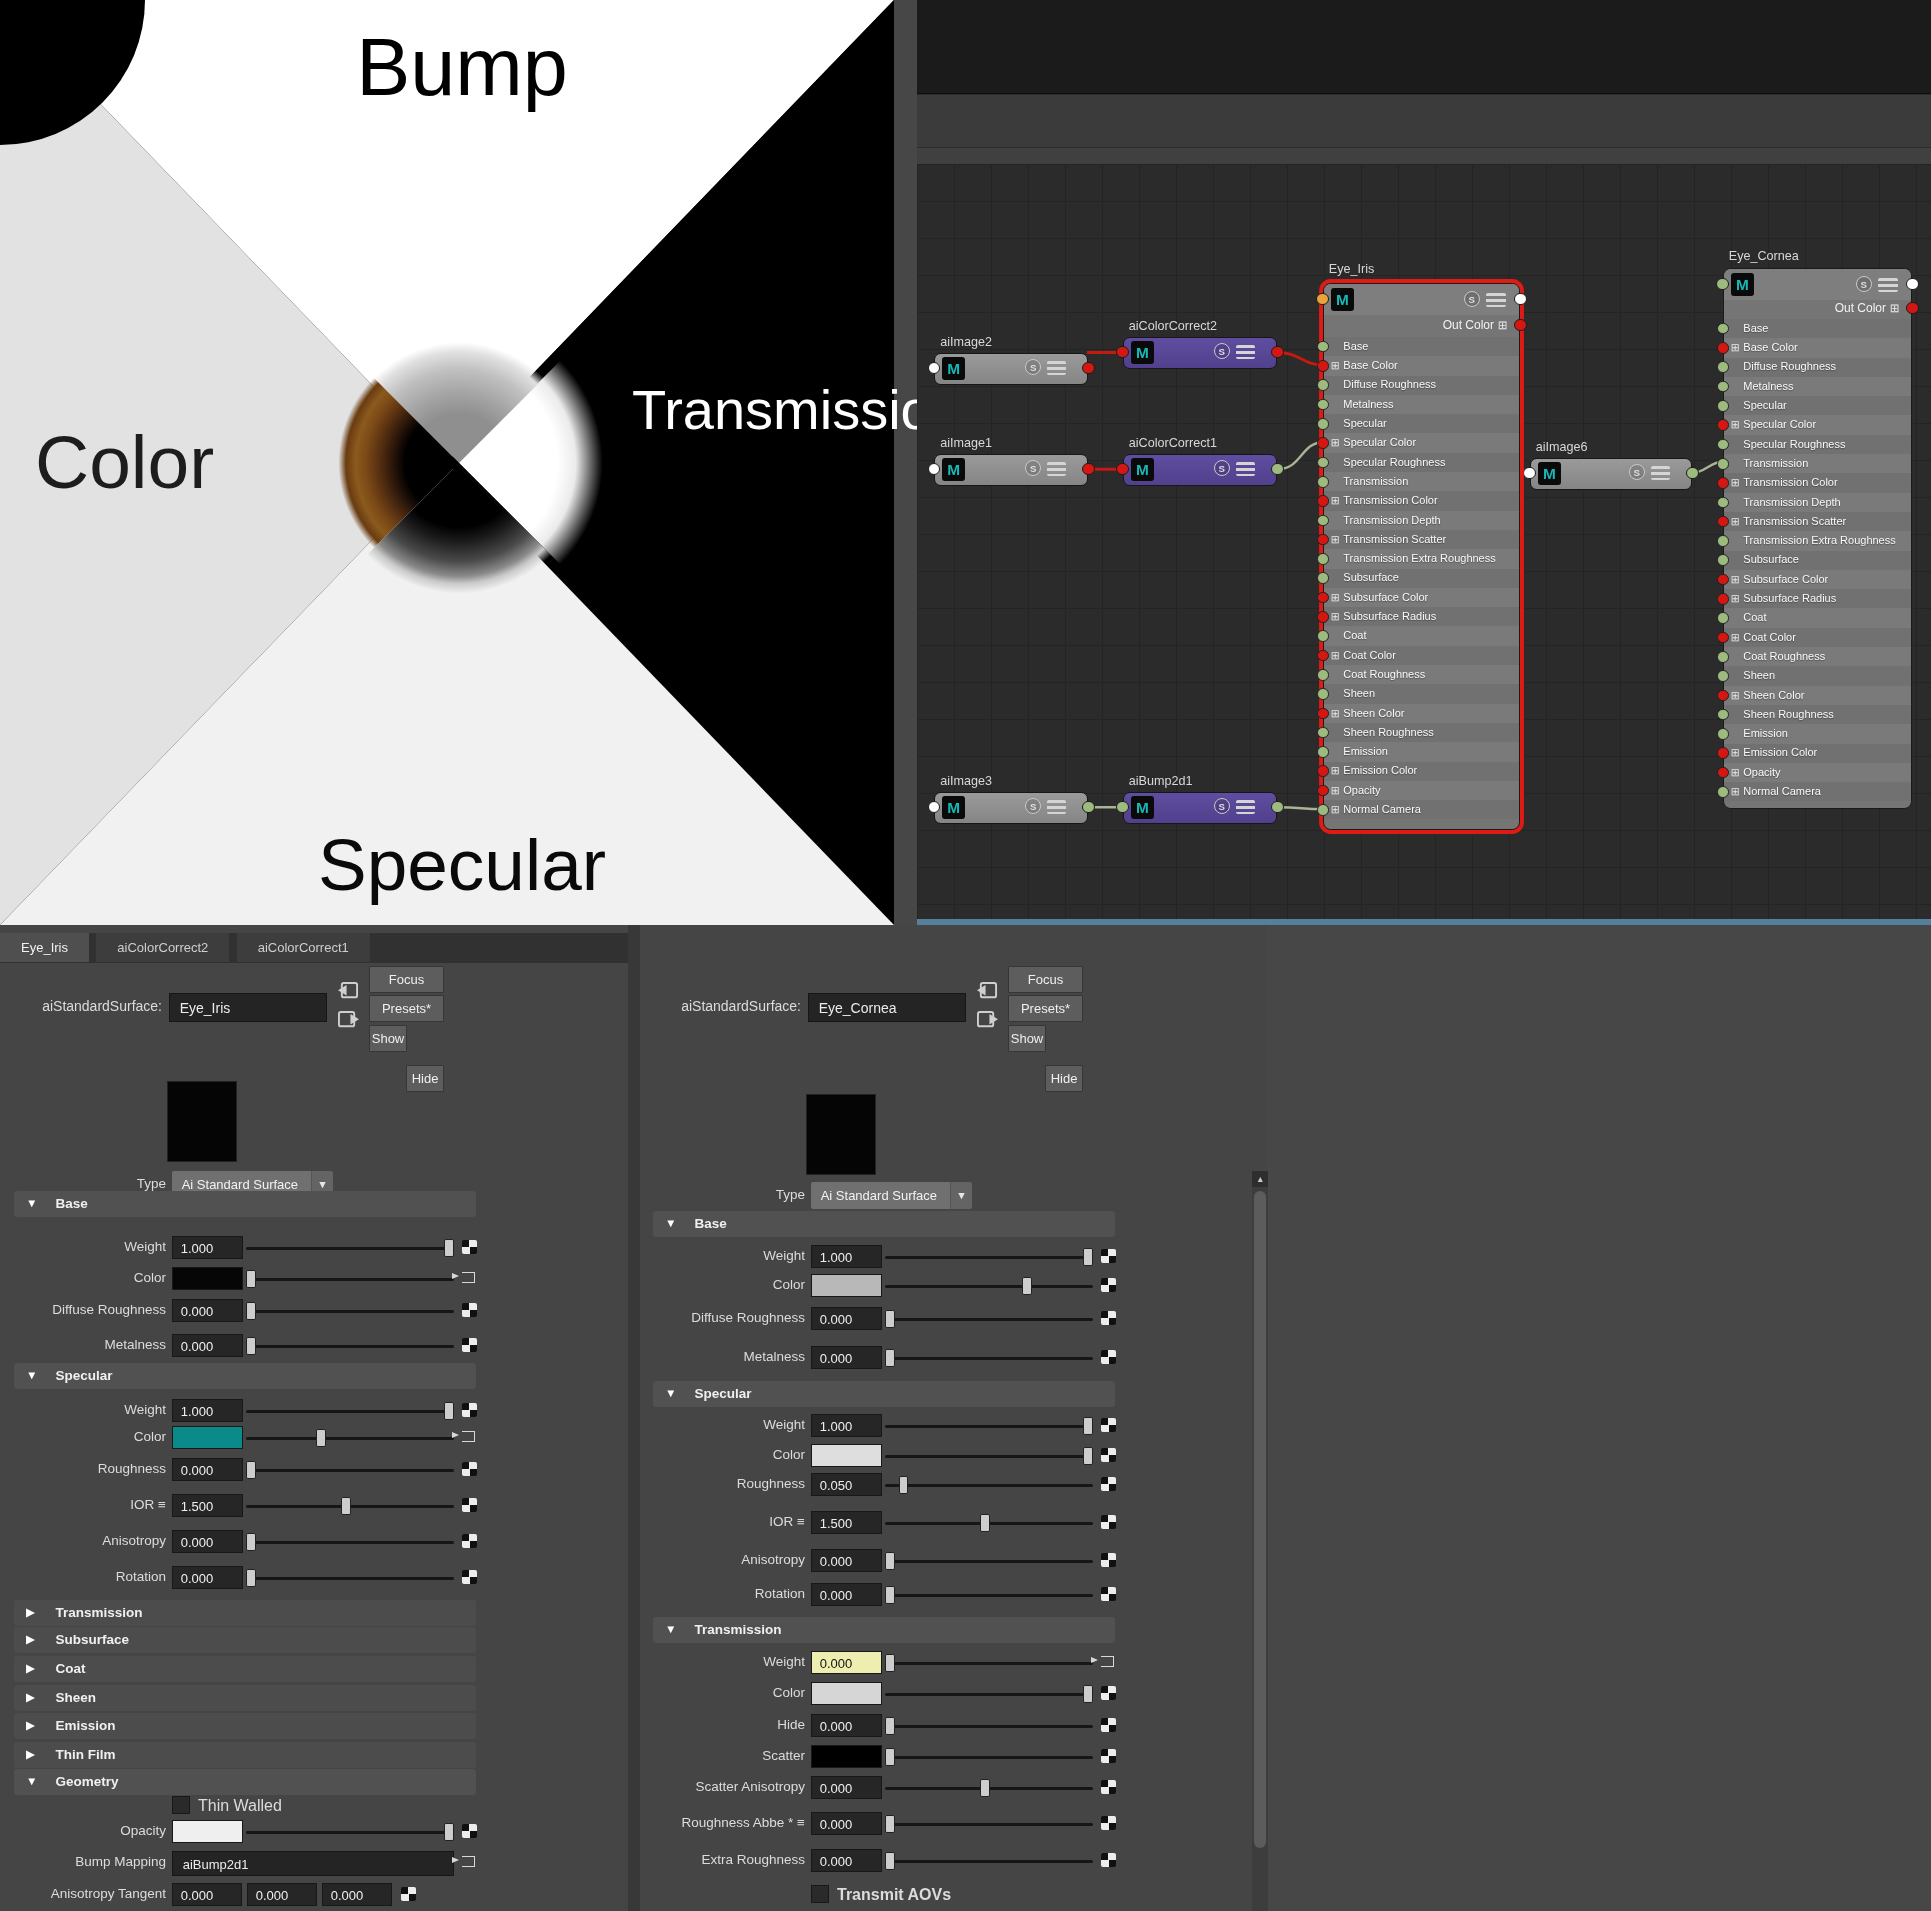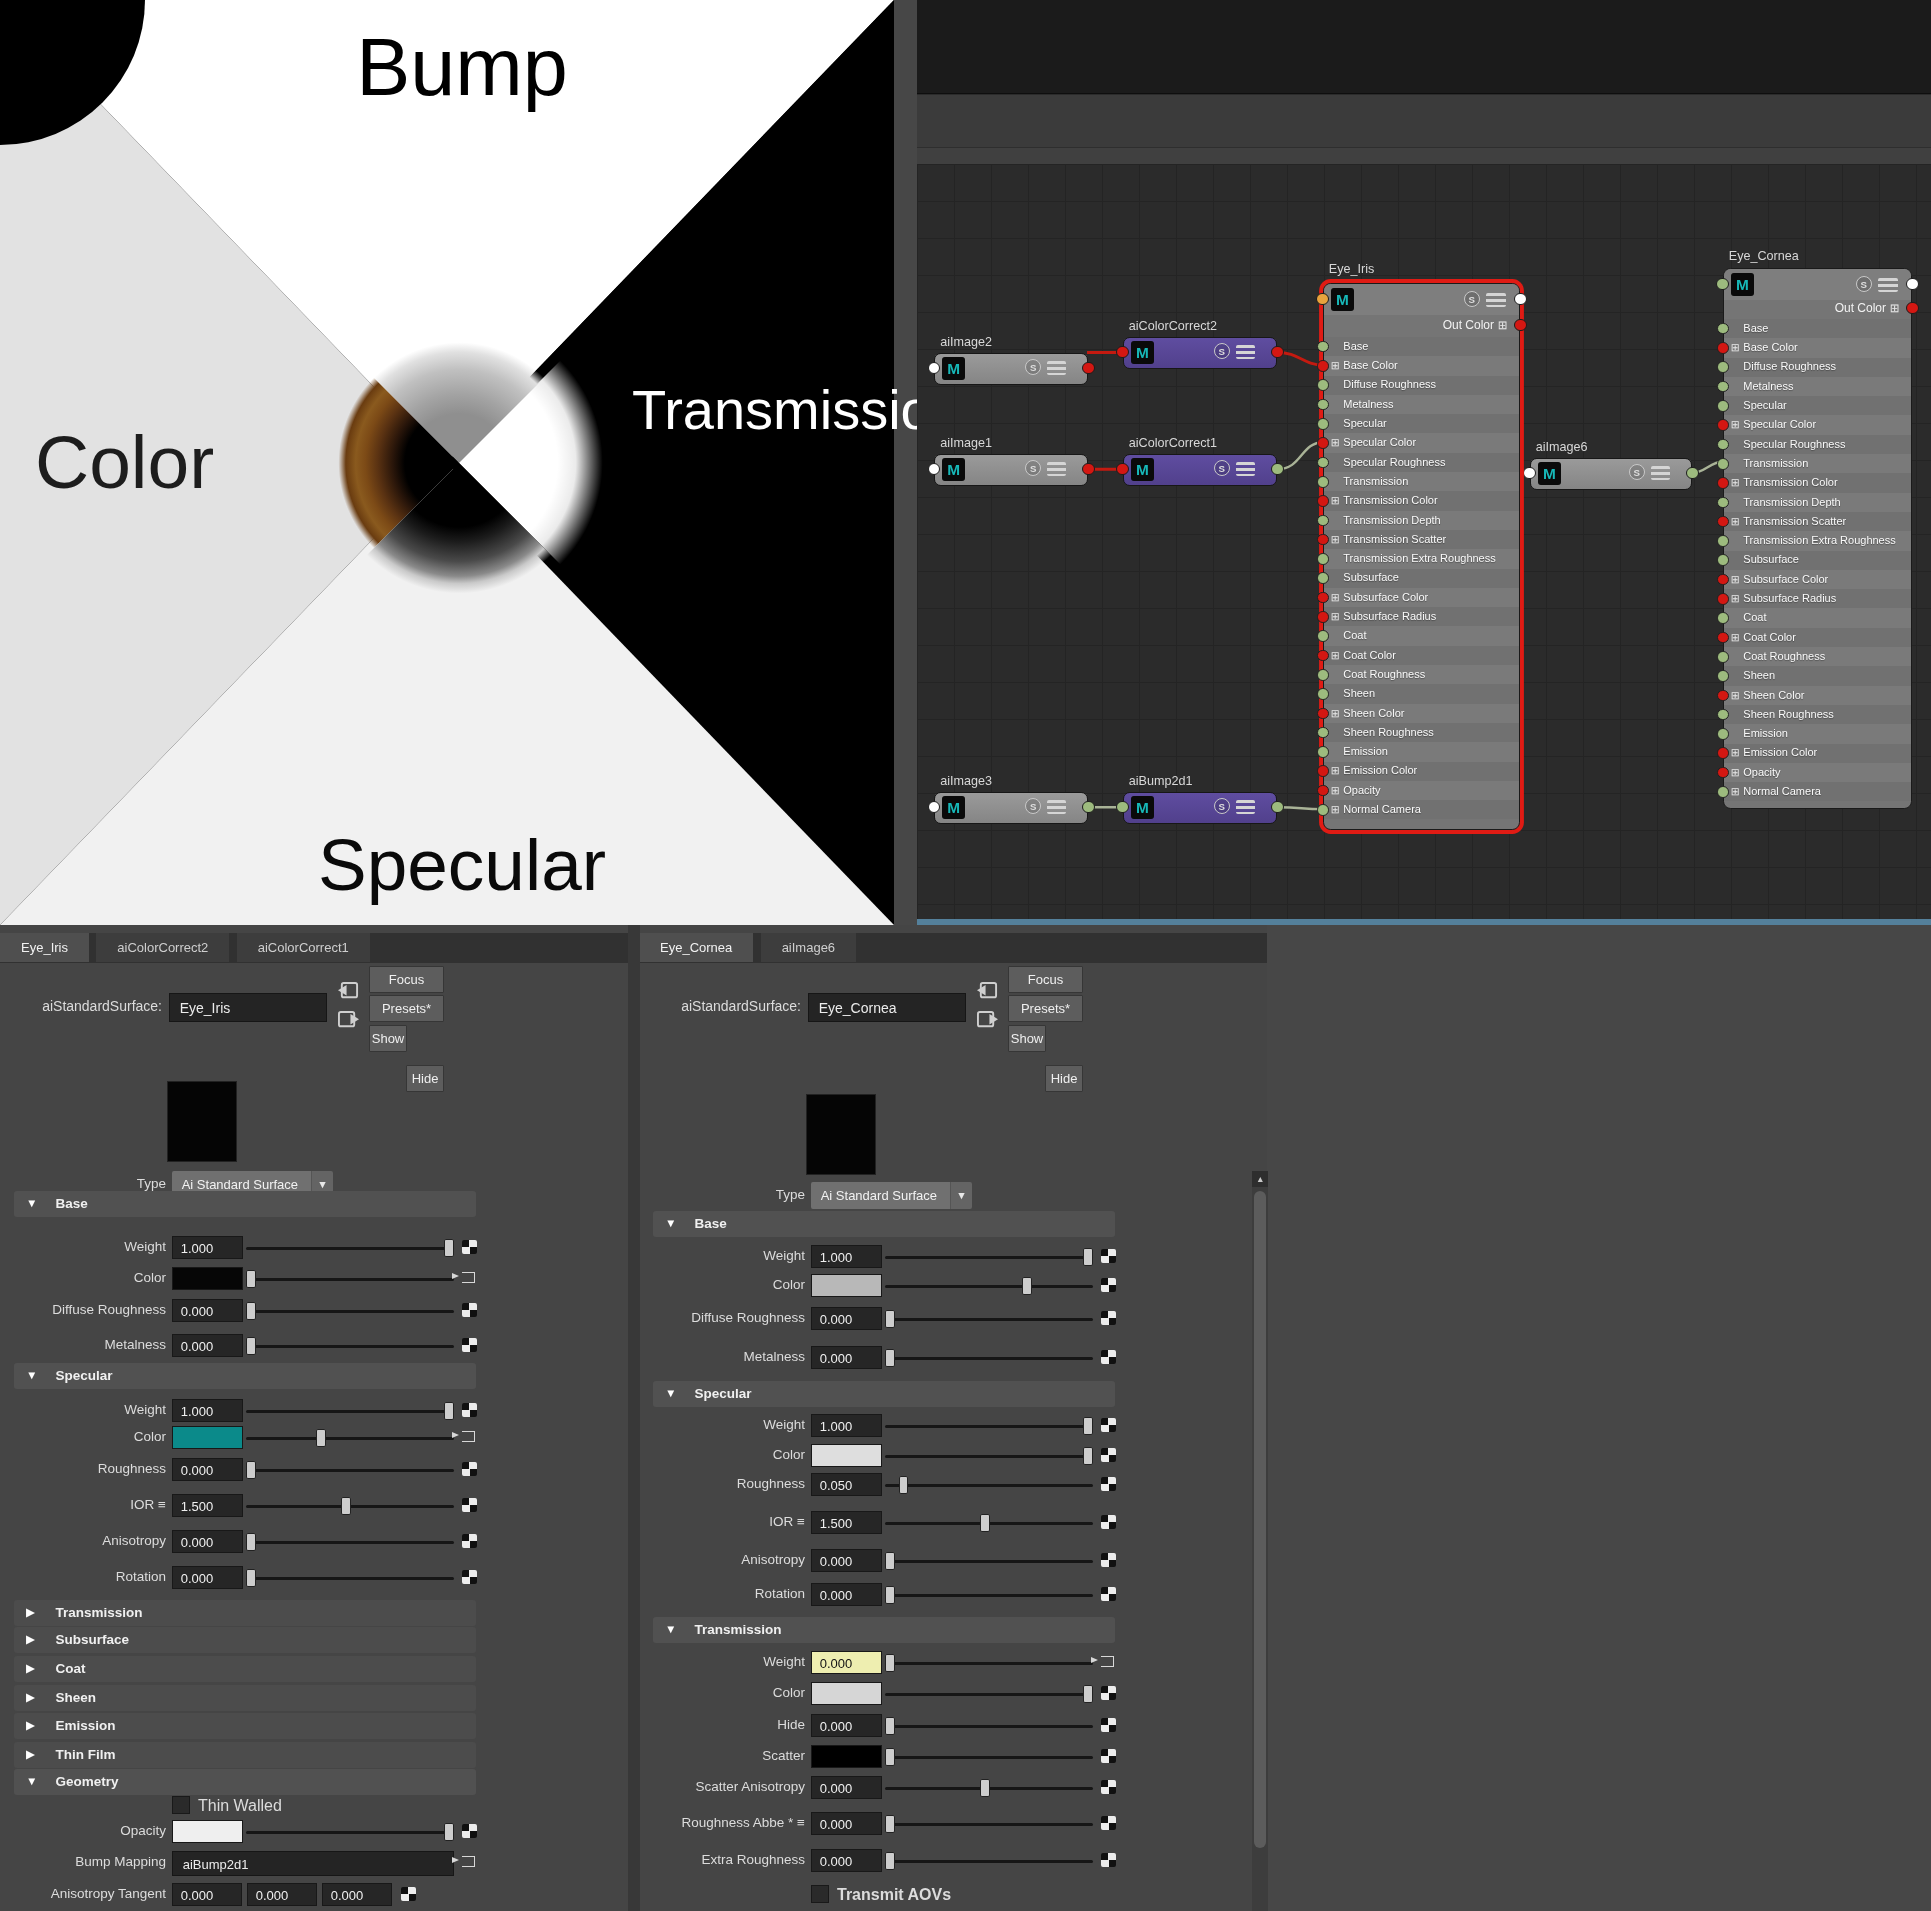--- a/index.html
+++ b/index.html
@@ -811,24 +811,20 @@
     <div class="ae-row" style="top:956px;">
       <span class="lbl">Anisotropy Tangent</span>
       <span class="fld t3">0.000</span>
       <span class="fld t3 f2">0.000</span>
       <span class="fld t3 f3">0.000</span>
       <span class="checker c3"></span>
     </div>
   </section>
 
   <section class="ae rp">
-    <div class="tabbar">
-      <span class="tab active">Eye_Cornea</span>
-      <span class="tab">aiImage6</span>
-    </div>
     <span class="nlabel">aiStandardSurface:</span>
     <span class="nfield">Eye_Cornea</span>
     <span class="io-ic" style="top:56px;">
       <svg width="21" height="18.3" viewBox="0 0 22 19">
           <rect x="4" y="2" width="16" height="15" rx="2" fill="none" stroke="#cfcfcf" stroke-width="2"></rect>
           <polygon points="0,9.5 9,4 9,15" fill="#cfcfcf"></polygon>
         </svg>
     </span>
     <span class="io-ic" style="top:85px;">
       <svg width="21" height="18.3" viewBox="0 0 22 19">

